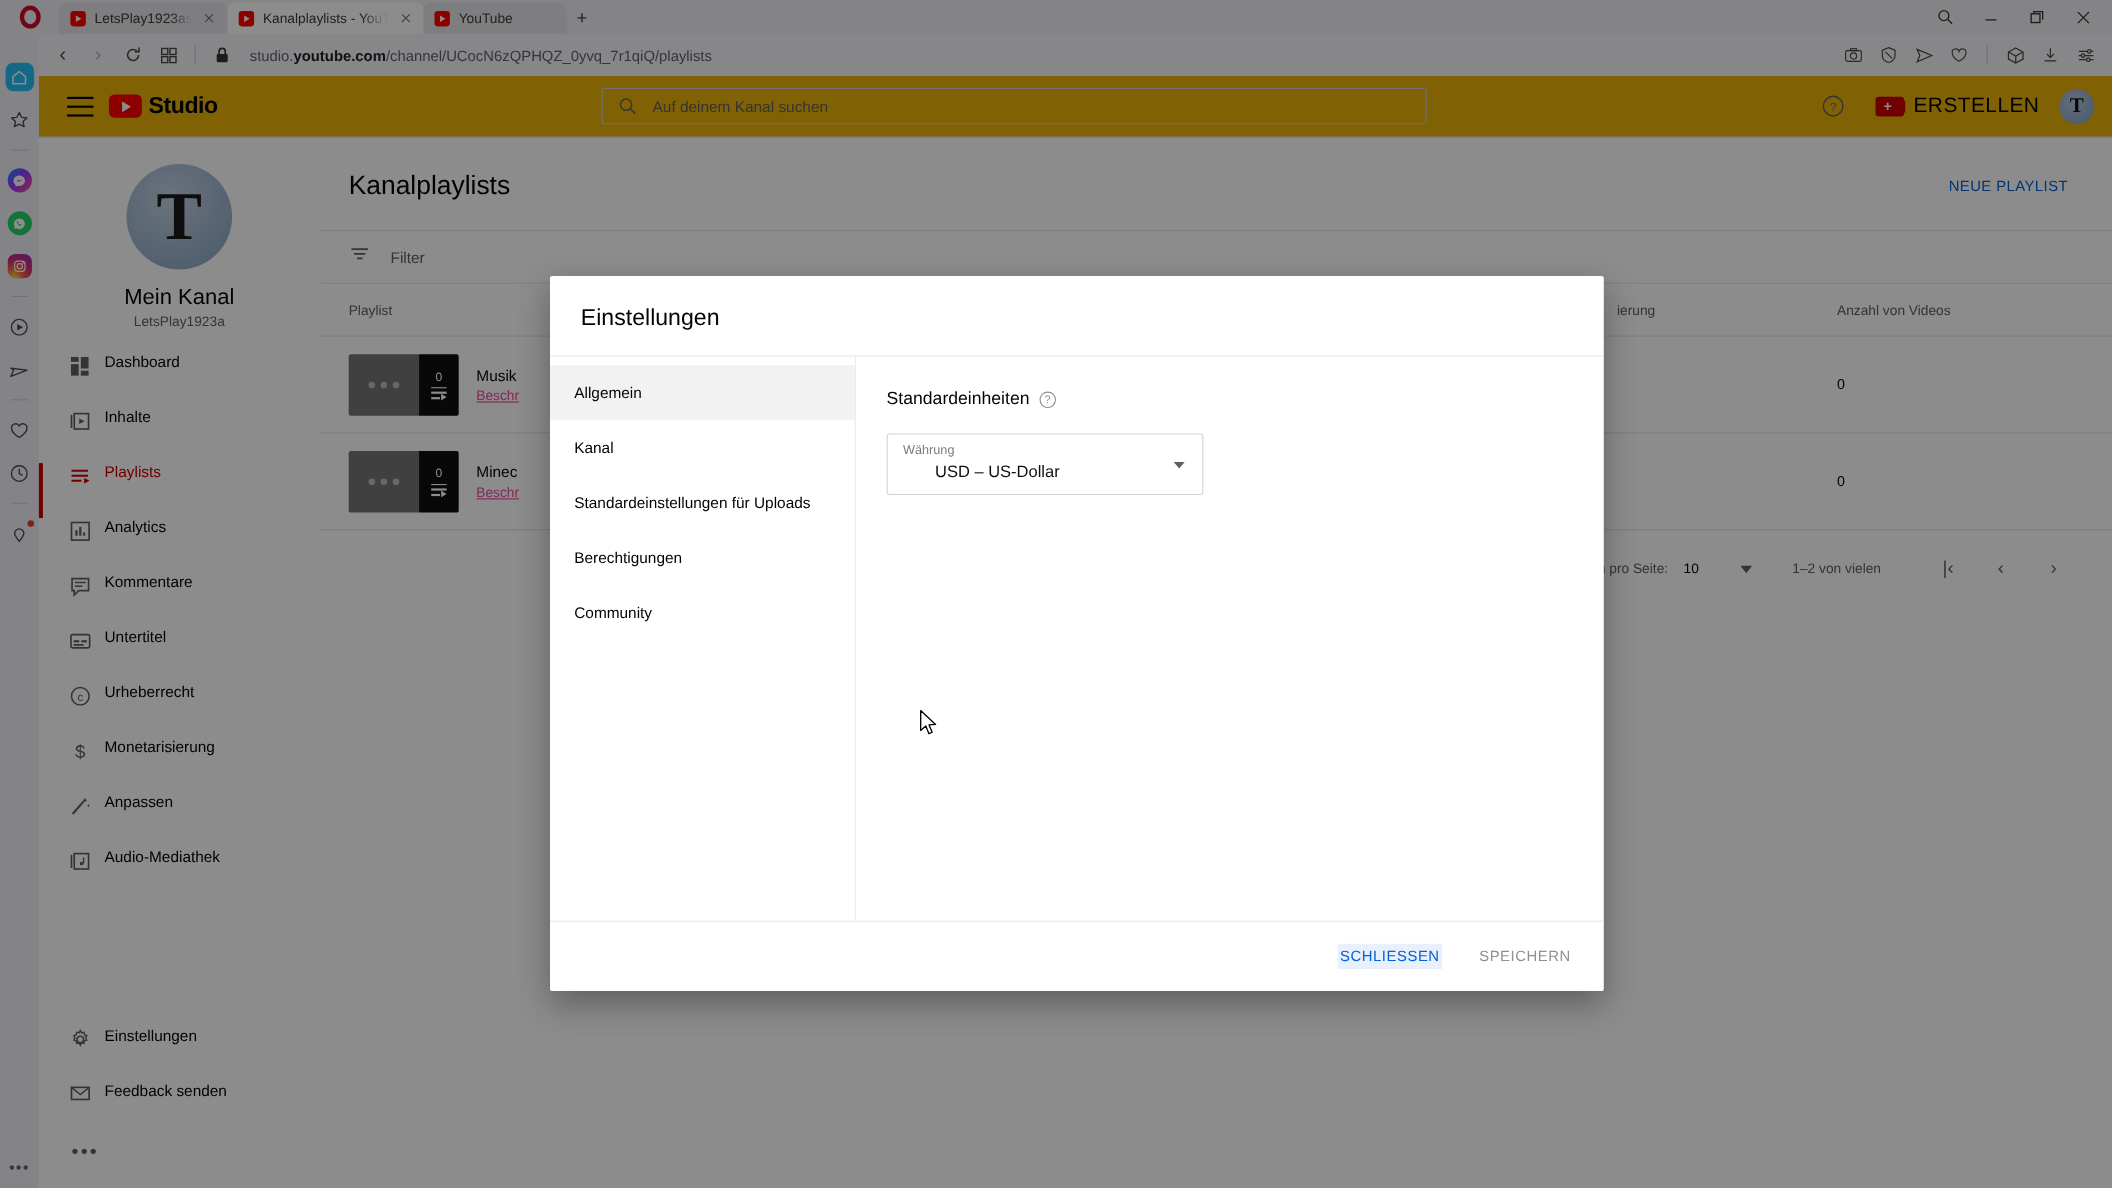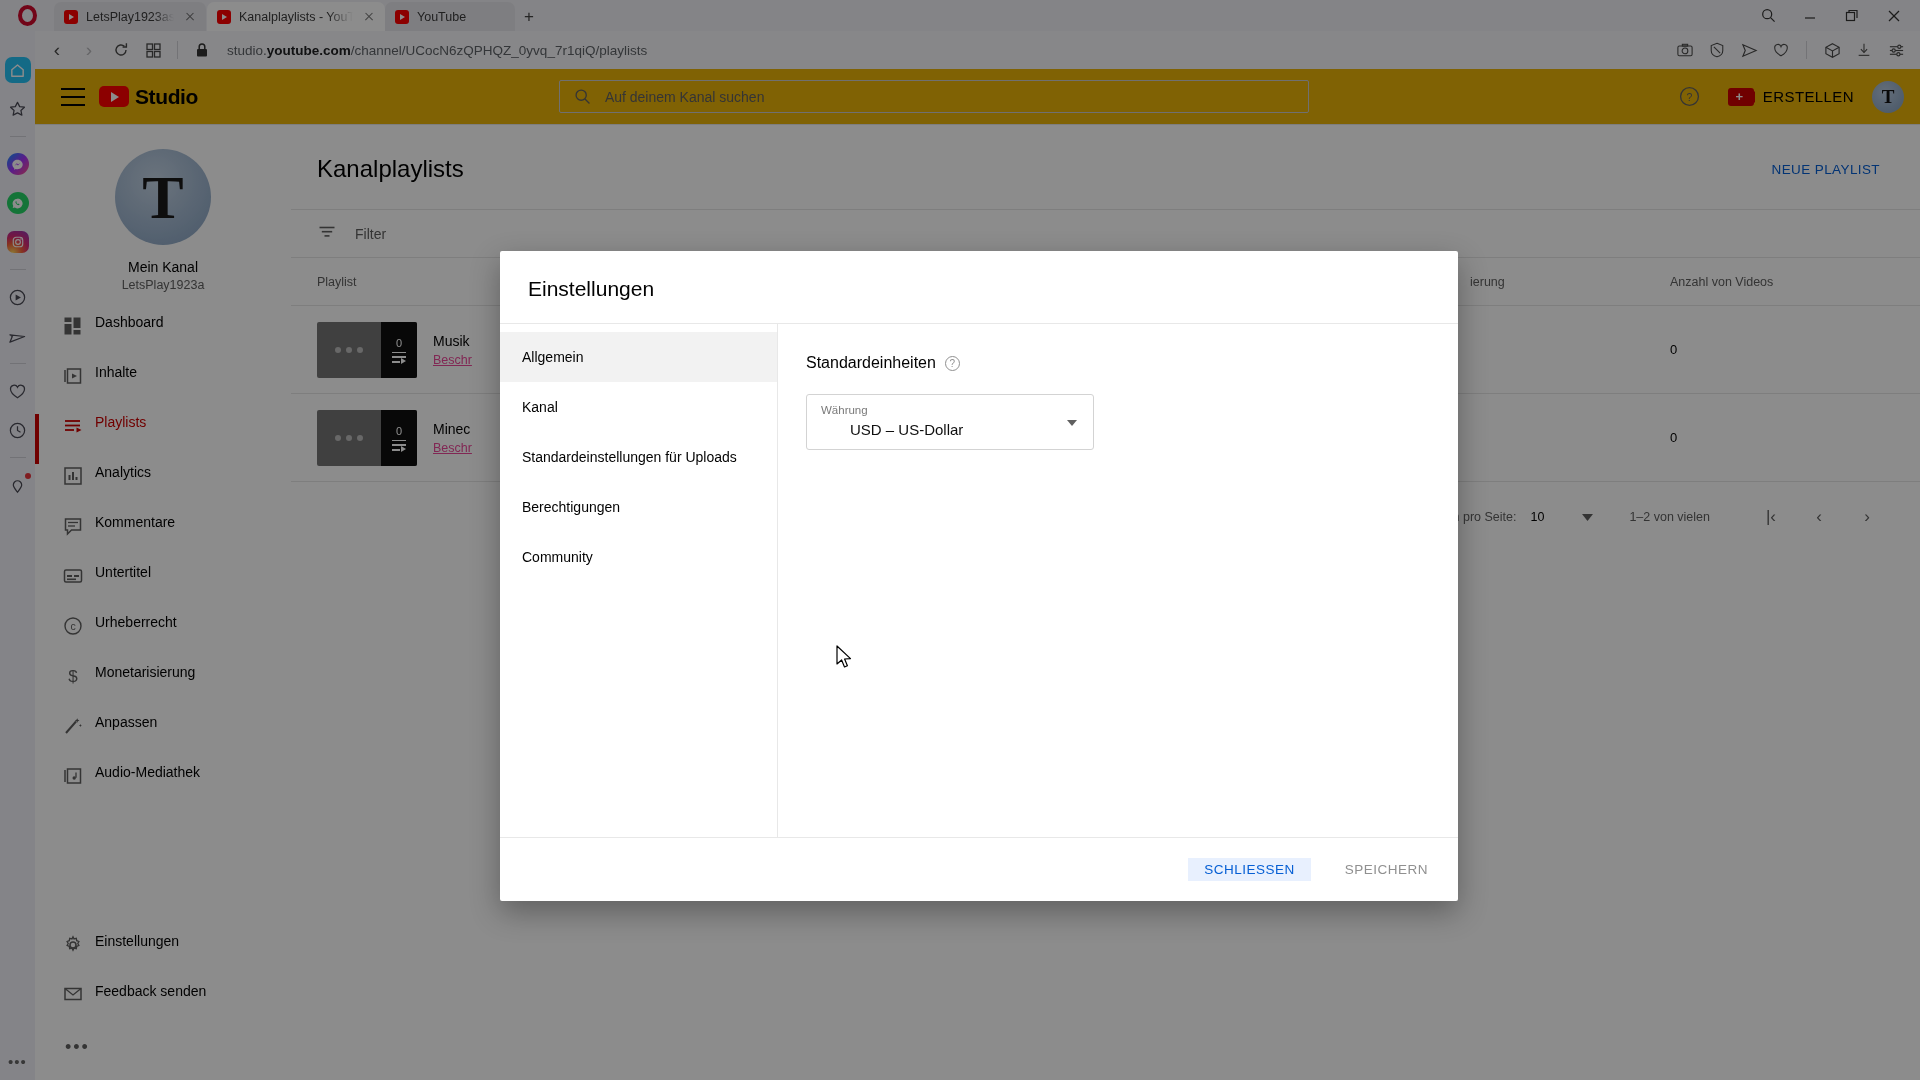--- a/index.html
+++ b/index.html
@@ -113,21 +113,21 @@
     width: 750px; height: 33px; border:1px solid #ccc; border-radius: 2px;
     display:flex; align-items:center; gap: 14px; padding: 0 14px;
     color:#606060; font-size: 14px;
   }
   .yt-header-right { display:flex; align-items:center; gap: 6px; }
   .circ-btn { width:40px;height:40px;border-radius:50%;display:flex;align-items:center;justify-content:center;color:#606060; }
   .create-btn { display:flex; align-items:center; gap:9px; padding: 0 12px; height: 36px; }
   .cam-icon { width:26px; height:18px; background:#cc0000; border-radius:3px; position:relative; display:flex;align-items:center;justify-content:center;}
   .cam-icon::after{content:"";position:absolute;right:-1px;top:3px;width:0;height:0;border-right:6px solid #cc0000;border-top:6px solid transparent;border-bottom:6px solid transparent;}
   .cam-plus { color:#fff; font-size:13px; font-weight:700; line-height:1; margin-right:3px;}
-  .create-label { font-size: 15px; font-weight: 500; color:#030303; letter-spacing:.4px; }
+  .create-label { font-size: 19px; font-weight: 500; color:#030303; letter-spacing:.4px; }
   .avatar {
     width:32px;height:32px;border-radius:50%;
     background: radial-gradient(circle at 40% 35%, #b7c9de 0%, #8fa8c4 75%);
     display:flex;align-items:center;justify-content:center;
     font-weight:700;color:#111;font-size:19px;font-family:"Liberation Serif", serif;
   }
 
   #yt-body { display:flex; height: calc(1080px - 69px - 56px); }
 
   #yt-sidebar {
@@ -135,21 +135,21 @@
     display:flex; flex-direction:column;
   }
   .channel-block { display:flex; flex-direction:column; align-items:center; padding: 6px 0 22px; }
   .channel-avatar {
     width: 96px; height:96px;border-radius:50%;
     background: radial-gradient(circle at 42% 33%, #c3d3e4 0%, #93acc8 78%);
     display:flex;align-items:center;justify-content:center;
     font-size: 62px; font-weight: 700; color:#1a1a1a; font-family:"Liberation Serif", serif;
     line-height: 1;
   }
-  .channel-name { margin-top: 14px; font-size: 14px; font-weight: 500; color:#030303;}
+  .channel-name { margin-top: 14px; font-size: 20px; font-weight: 500; color:#030303;}
   .channel-handle { margin-top: 3px; font-size: 12.5px; color:#606060;}
   .nav-list { display:flex; flex-direction:column; }
   .nav-item {
     height: 50px; display:flex; align-items:flex-start; gap: 10px; padding-left: 26px;
     font-size: 14px; color:#030303; position:relative;
   }
   .nav-item .nav-ico { width:24px; height:24px; display:flex;align-items:center;justify-content:center; color:#606060;}
   .nav-item.active { color:#c00; font-weight:500; }
   .nav-item.active .nav-ico { color:#c00; }
   .nav-item.active::before {
@@ -225,21 +225,21 @@
   .select-value { font-size: 15px; color:#0f0f0f; margin-top: 5px; margin-left: 29px; }
   .select-caret {
     position:absolute; right: 16px; top: 25px; width:0;height:0;
     border-left:5.5px solid transparent;border-right:5.5px solid transparent;border-top:6px solid #606060;
   }
   .dlg-footer {
     height: 64px; display:flex; align-items:center; justify-content:flex-end; gap: 34px;
     padding-right: 30px; border-top:1px solid #e8e8e8;
   }
   .btn-flat { font-size: 13.5px; font-weight: 500; letter-spacing:.5px; }
-  .btn-close { color:#065fd4; background:#e8f0fe; padding: 4px 16px; }
+  .btn-close { color:#065fd4; background:#e8f0fe; padding: 4px 2px; }
   .btn-save  { color:#909090; }
 
   #cursor { position:absolute; left: 836px; top: 645px; z-index: 90; }
 </style>
 </head>
 <body>
 
 <div id="browser">
 
   <div id="titlebar">

